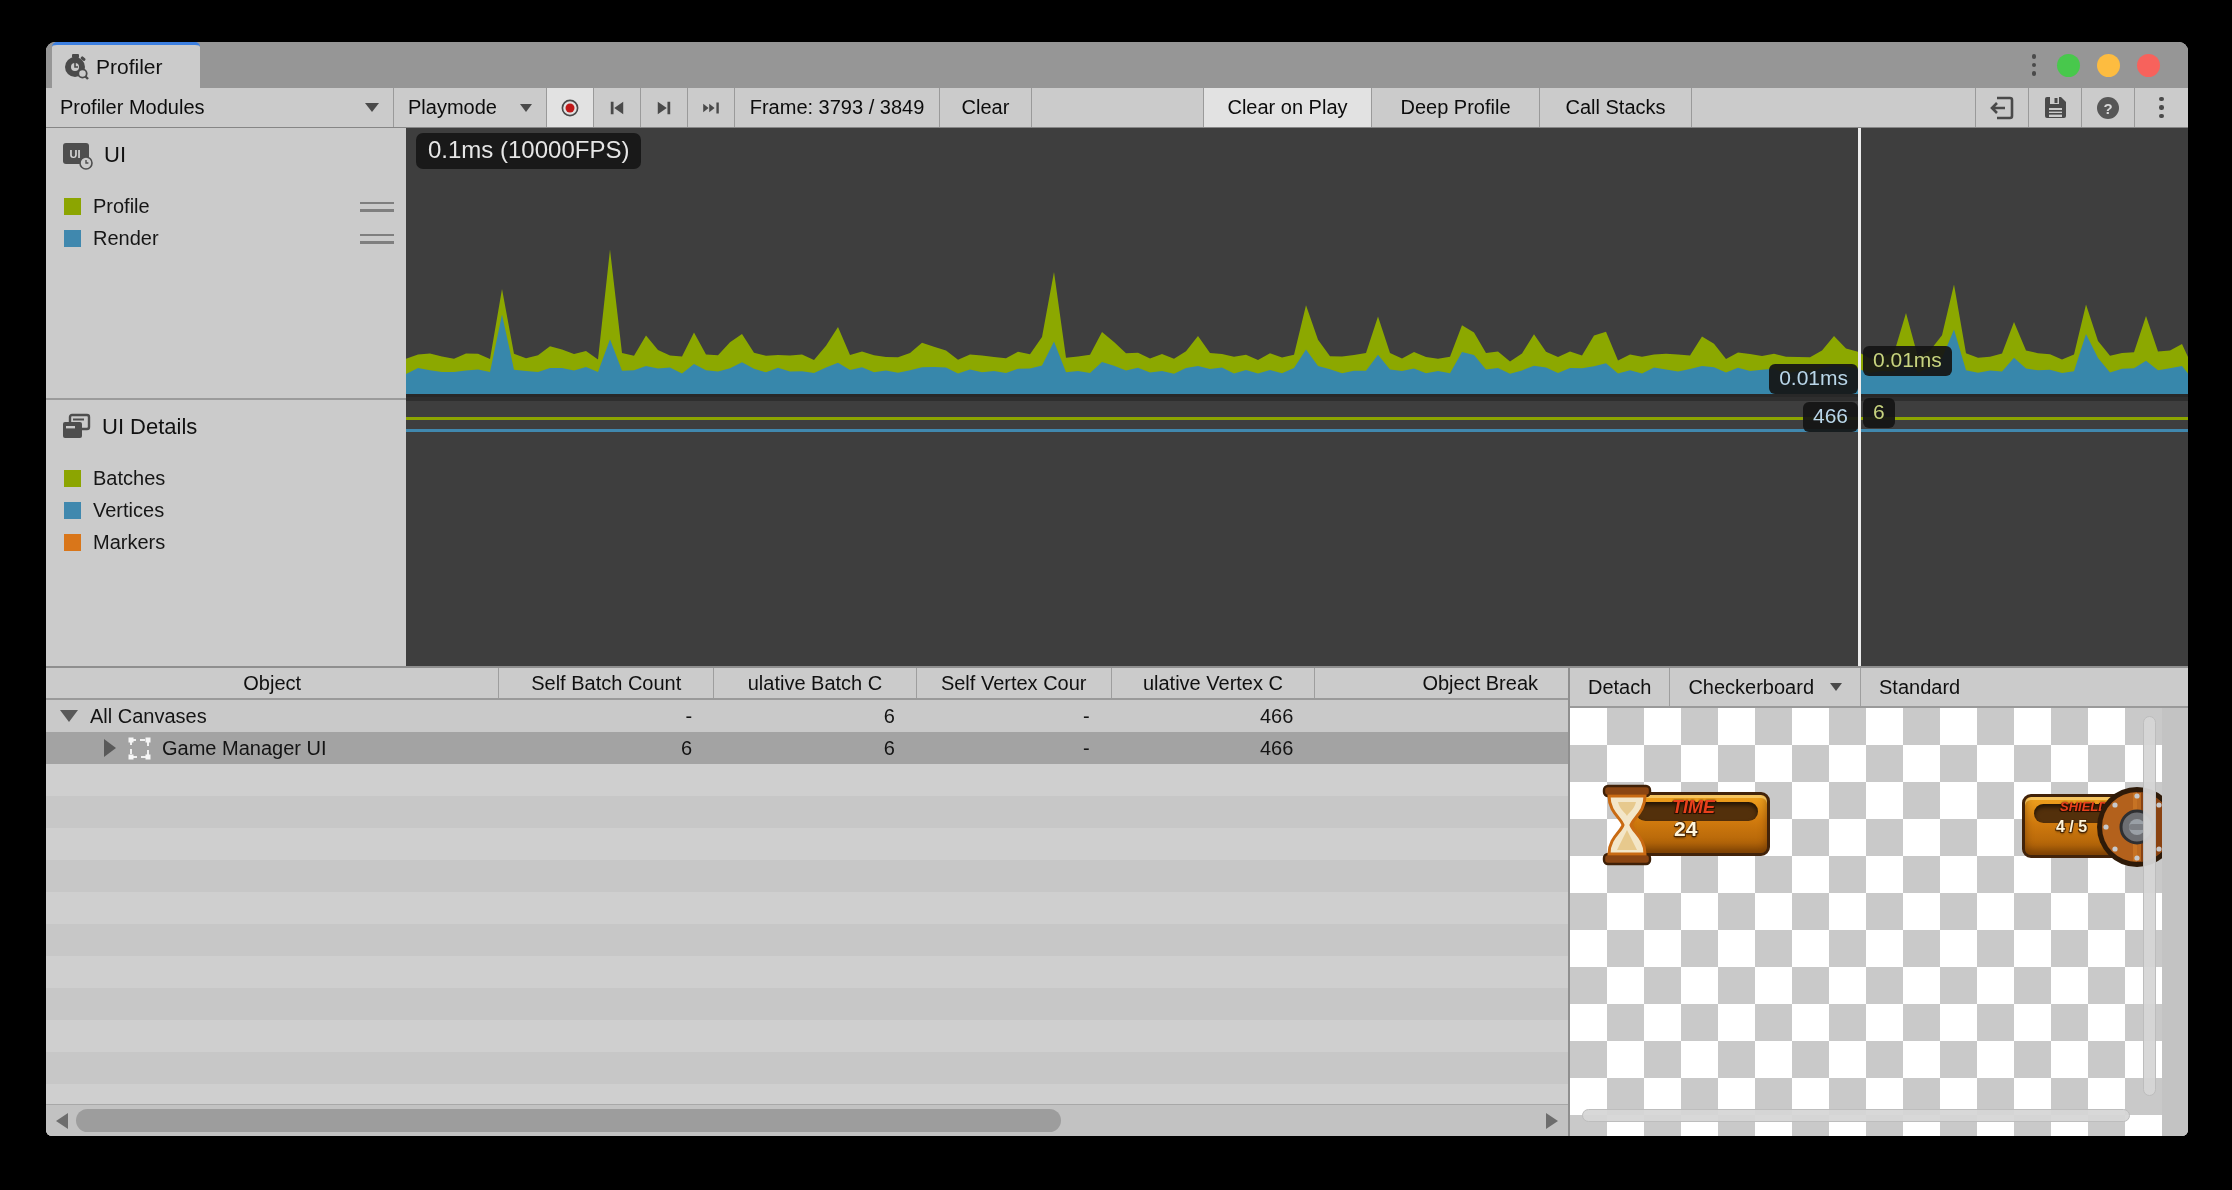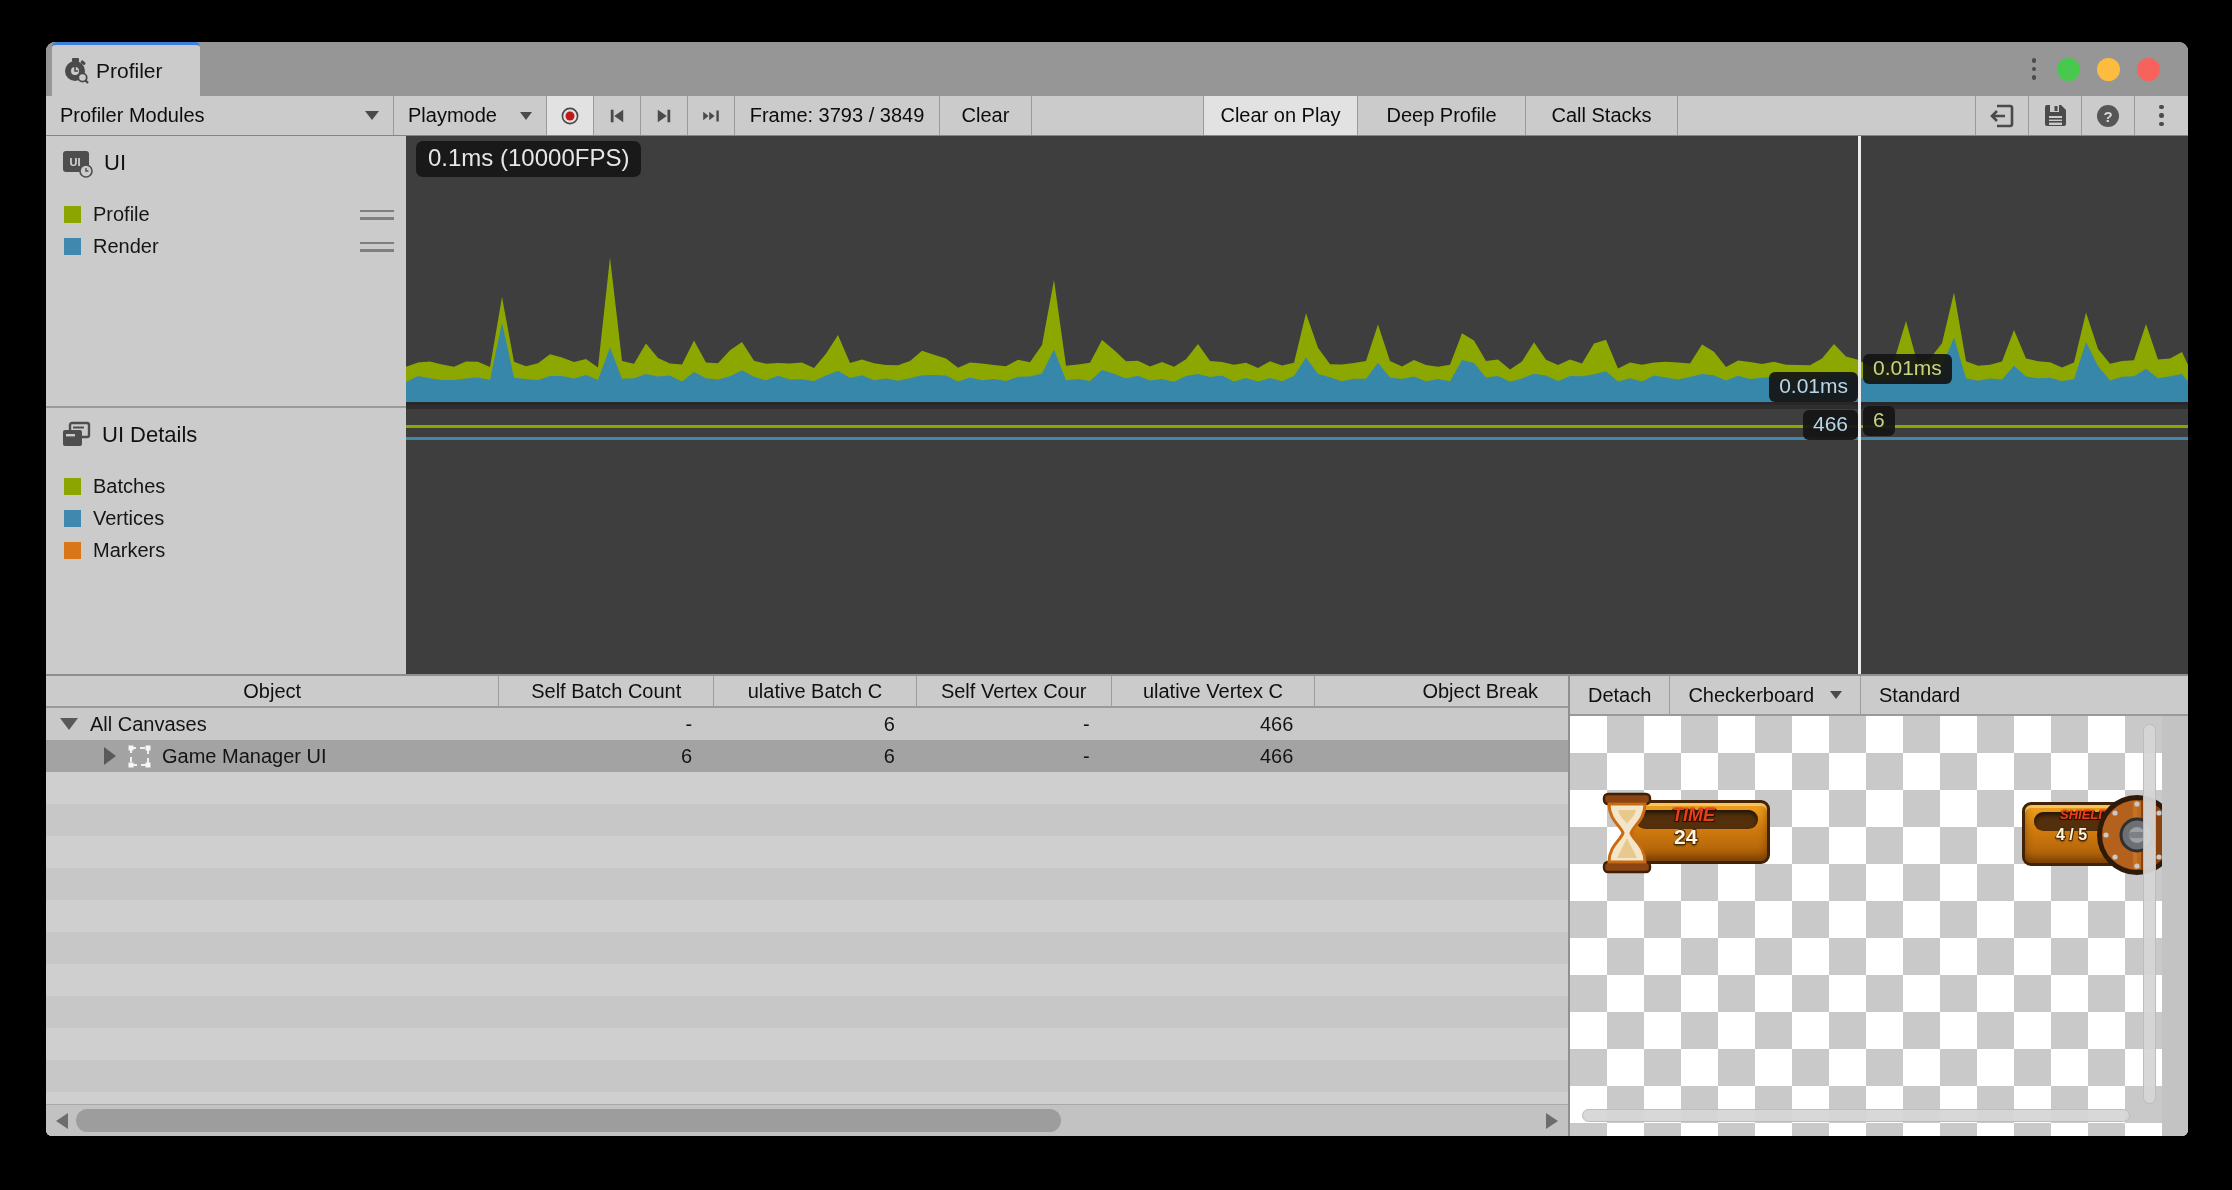--- a/index.html
+++ b/index.html
@@ -1,21 +1,21 @@
 <!DOCTYPE html>
 <html><head>
 <meta charset="utf-8">
 <style>
   html,body{margin:0;padding:0;background:#000;width:2232px;height:1190px;overflow:hidden;
     font-family:"Liberation Sans","DejaVu Sans",sans-serif;-webkit-font-smoothing:antialiased;}
   *{box-sizing:border-box;}
   .window{position:absolute;left:46px;top:42px;width:2142px;height:1094px;background:#cbcbcb;
     border-radius:9px 9px 6px 6px;overflow:hidden;display:flex;flex-direction:column;}
   
-  .tabbar{height:54px;background:#969696;display:flex;align-items:stretch;flex:0 0 auto;position:relative;}
+  .tabbar{height:46px;background:#969696;display:flex;align-items:stretch;flex:0 0 auto;position:relative;}
   .tab{margin-left:6px;width:148px;background:#cbcbcb;border-top:3px solid #3c7fe0;border-radius:5px 5px 0 0;
     display:flex;align-items:center;gap:7px;padding:0 10px;color:#111;font-size:21px;}
   .tab-spacer{flex:1;}
   .kebab{display:flex;flex-direction:column;gap:4px;justify-content:center;align-items:center;width:26px;}
   .kebab i{width:4.5px;height:4.5px;border-radius:50%;background:#4a4a4a;display:block;}
   .lights{display:flex;align-items:center;gap:17px;margin:0 28px 0 10px;}
   .light{width:23px;height:23px;border-radius:50%;}
   
   .toolbar{height:40px;background:#cbcbcb;border-bottom:1px solid #868686;display:flex;align-items:stretch;
     flex:0 0 auto;font-size:20px;color:#0c0c0c;}
@@ -160,21 +160,21 @@
         <path d="M24 2h4v18h-4z M2 4v14l9-7z M12 4v14l9-7z"></path>
       </svg>
     </div>
     <div class="tbtn" style="width:205px">
       <span>Frame: 3793 / 3849</span>
     </div>
     <div class="tbtn" style="width:92px">
       <span>Clear</span>
     </div>
     <div class="tbtn" style="width:172px"></div>
-    <div class="tbtn on" style="width:154px">
+    <div class="tbtn on" style="width:168px">
       <span>Clear on Play</span>
     </div>
     <div class="tbtn" style="width:168px">
       <span>Deep Profile</span>
     </div>
     <div class="tbtn" style="width:152px">
       <span>Call Stacks</span>
     </div>
     <div class="tb-spacer"></div>
     <div class="iconbtn">

